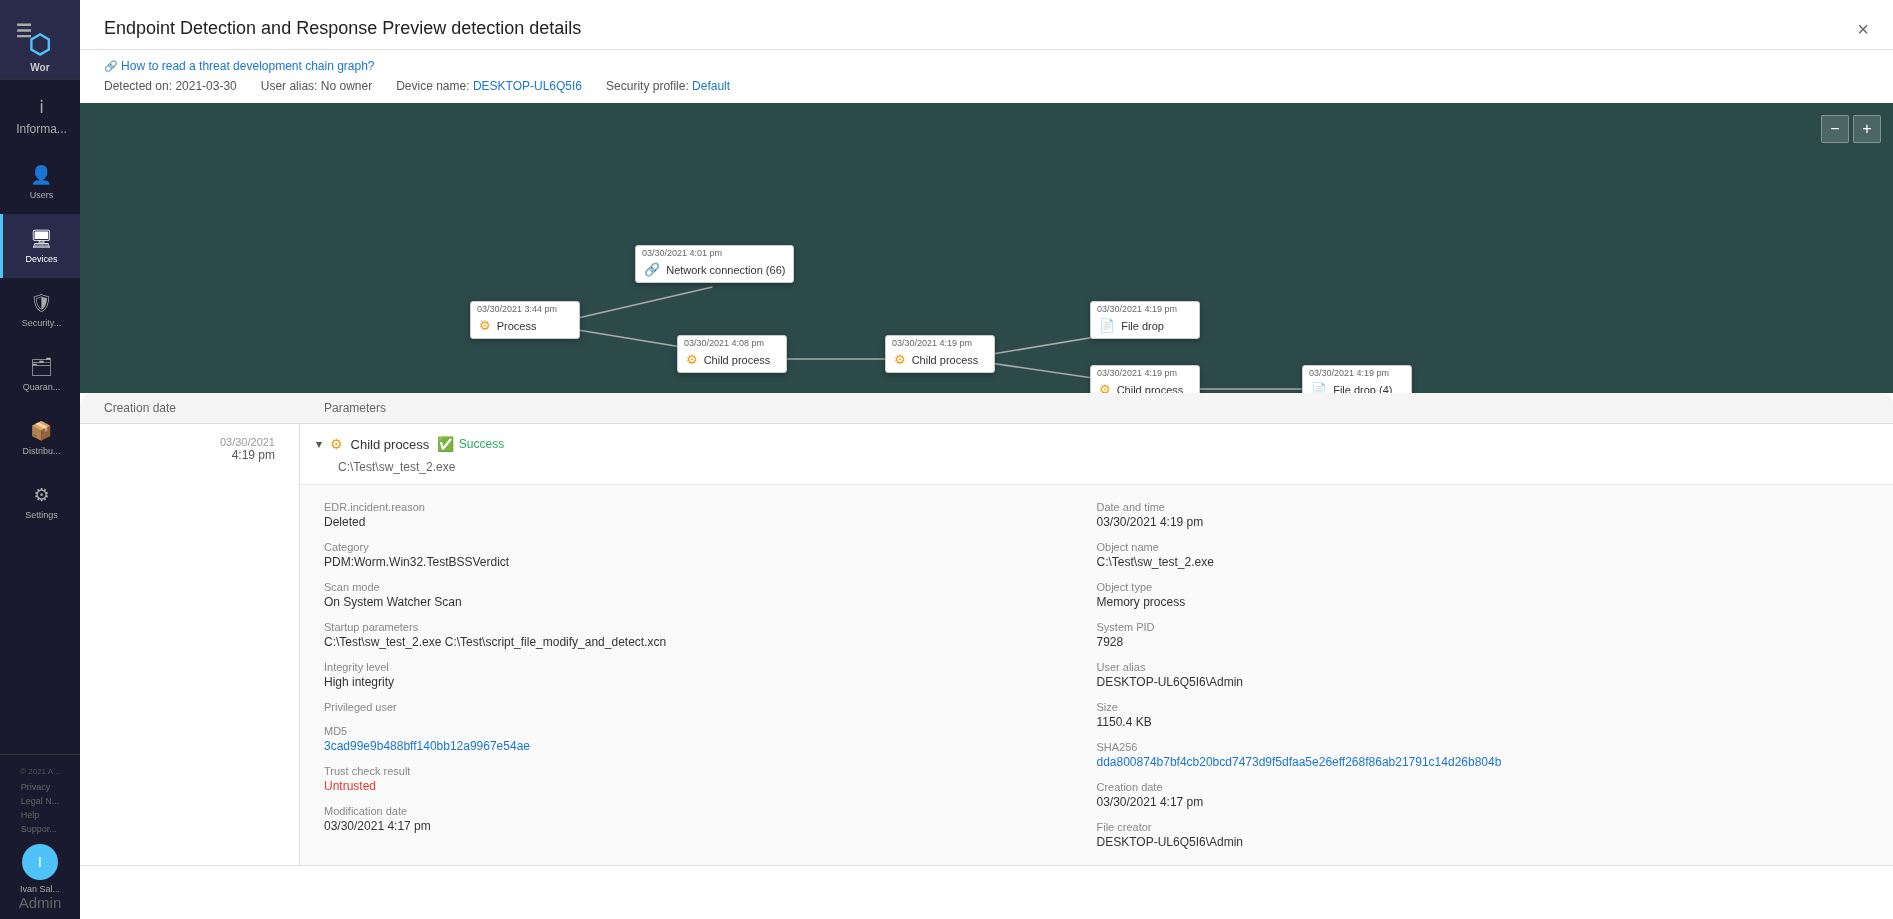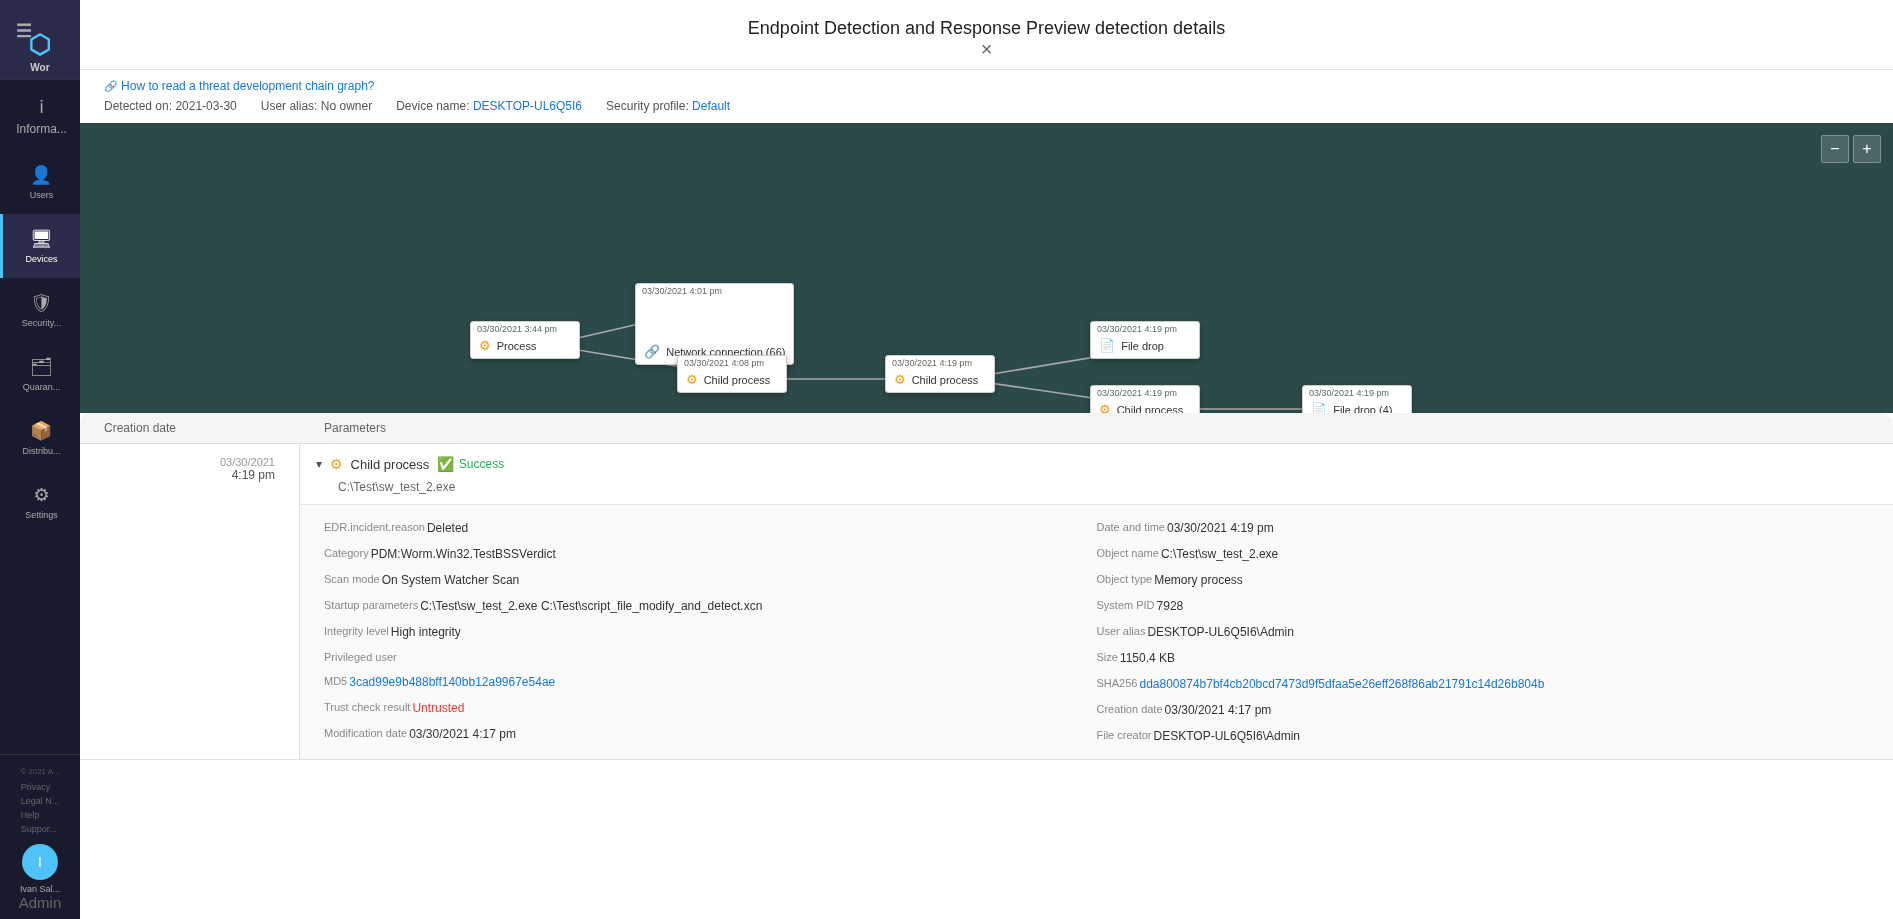--- a/index.html
+++ b/index.html
@@ -49,21 +49,21 @@
       position: fixed; left: 80px; top: 0; right: 0; bottom: 0;
       background: rgba(0,0,0,0.5); z-index: 100;
       display: flex; align-items: flex-start; justify-content: center;
     }
     .modal {
       background: #fff; width: calc(100% - 0px); height: 100vh;
       display: flex; flex-direction: column; position: relative; overflow: hidden;
     }
     .modal-header {
       display: flex; align-items: center; justify-content: space-between;
-      padding: 18px 24px 10px; border-bottom: 1px solid #e0e0e0; flex-shrink: 0; flex-direction: column;
+      padding: 18px 24px 10px; border-bottom: 1px solid #e0e0e0; flex-shrink: 0;
     }
     .modal-title { font-size: 18px; font-weight: normal; color: #222; }
     .modal-close {
       font-size: 20px; color: #666; cursor: pointer; background: none; border: none;
       line-height: 1;
     }
     .modal-subheader {
       padding: 8px 24px 10px; flex-shrink: 0;
     }
     .modal-subheader a { color: #1976d2; text-decoration: none; font-size: 12px; }
@@ -141,21 +141,21 @@
     .row-status { display: flex; align-items: center; gap: 4px; color: #27ae60; font-size: 12px; }
     .row-status-icon { font-size: 14px; }
     .row-filepath { font-size: 12px; color: #666; padding: 0 16px 10px 38px; }
 
     .detail-grid {
       display: grid; grid-template-columns: 1fr 1fr; gap: 0;
       background: #fafafa; border-top: 1px solid #e8e8e8;
       padding: 16px 24px;
     }
     .detail-col { display: flex; flex-direction: column; gap: 12px; }
-    .detail-row { display: flex; flex-direction: row; gap: 2px; }
+    .detail-row { display: flex; flex-direction: column; gap: 2px; }
     .detail-label { font-size: 11px; color: #888; }
     .detail-value { font-size: 12px; color: #333; }
     .detail-value.link { color: #1976d2; text-decoration: none; cursor: pointer; }
     .detail-value.untrusted { color: #e53935; }
 
     
     .table-area::-webkit-scrollbar { width: 6px; }
     .table-area::-webkit-scrollbar-thumb { background: #ccc; border-radius: 3px; }
   </style>
 </head>
@@ -255,21 +255,21 @@
         <button class="graph-btn">+</button>
       </div>
       <div id="graph-nodes">
           <div class="graph-node" style="left: 390px; top: 198px;">
     <div class="node-time">03/30/2021 3:44 pm</div>
     <div class="node-body">
       <span class="node-icon gear" style="color:#f39c12">⚙</span>
       <span>Process</span>
     </div>
   </div>
-          <div class="graph-node" style="left: 555px; top: 160px; gap: 44px;">
+          <div class="graph-node" style="left: 555px; top: 142px;">
     <div class="node-time">03/30/2021 4:01 pm</div>
     <div class="node-body">
       <span class="node-icon net" style="color:#27ae60">🔗</span>
       <span>Network connection (66)</span>
     </div>
   </div>
           <div class="graph-node" style="left: 597px; top: 232px;">
     <div class="node-time">03/30/2021 4:08 pm</div>
     <div class="node-body">
       <span class="node-icon gear" style="color:#f39c12">⚙</span>

